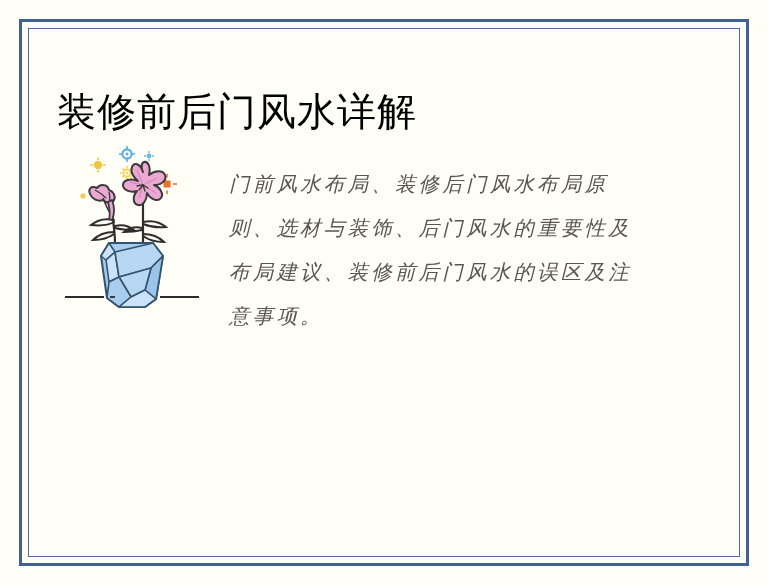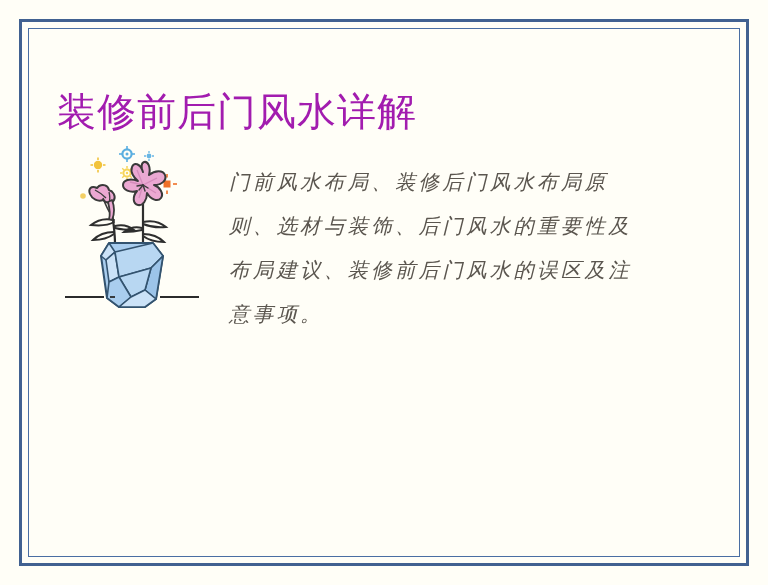--- a/index.html
+++ b/index.html
@@ -46,21 +46,21 @@
   }
 
   
   .title {
     position: absolute;
     left: 57px;
     top: 62px;
     font-size: 39px;
     line-height: 1.25;
     letter-spacing: 1px;
-    color: #a21caf;
+    color: #000000;
     font-weight: 400;
     font-family: "Liberation Sans", "DejaVu Sans", sans-serif;
     white-space: nowrap;
   }
 
   
   .content {
     position: absolute;
     left: 57px;
     top: 140px;
@@ -82,21 +82,21 @@
   }
 
   .body-text {
     margin-left: 22px;
     margin-top: 22px;
     flex: 1 1 auto;
     font-size: 20.5px;
     line-height: 2.15;
     letter-spacing: 3.2px;
     color: #5b564f;
-    font-family: Liberation Mono, monospace;
+    font-family: Liberation Sans, sans-serif;
     font-style: italic;
     text-align: left;
     max-width: 420px;
     word-break: break-all;
   }
 </style>
 </head>
 <body>
 
 <div class="page">

